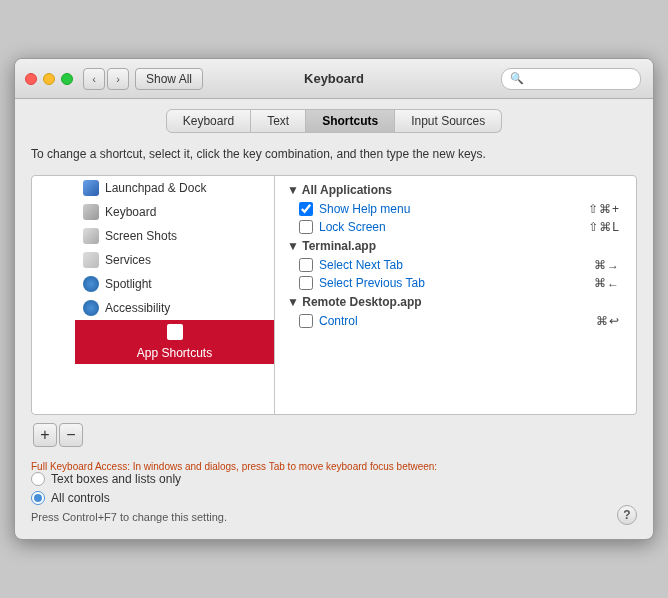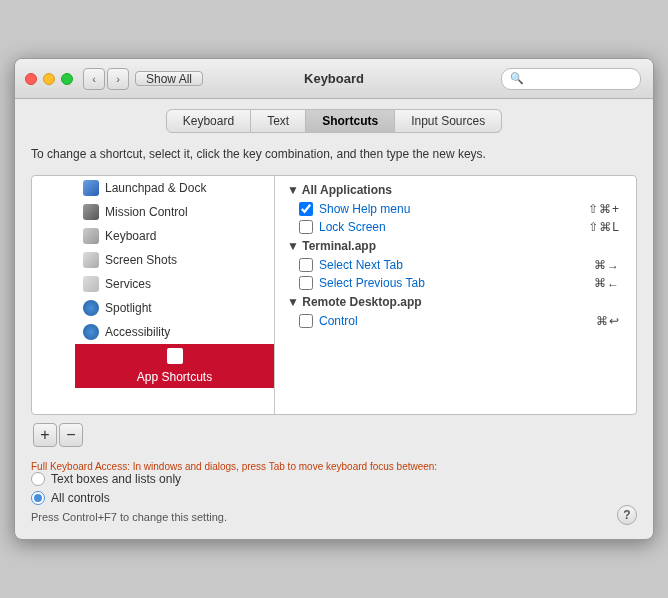--- a/index.html
+++ b/index.html
@@ -64,21 +64,21 @@
     }
     .show-all-btn {
       background: linear-gradient(to bottom, #f5f5f5, #dcdcdc);
       border: 1px solid #aaa;
       border-radius: 4px;
       padding: 2px 10px;
       margin-left: 6px;
       cursor: pointer;
       font-size: 12px;
       color: #333;
-      height: 15px;
+      height: 22px;
       display: flex;
       align-items: center;
     }
     .title-text {
       position: absolute;
       left: 50%;
       transform: translateX(-50%);
       font-size: 13px;
       font-weight: bold;
       color: #333;
@@ -325,24 +325,20 @@
 
     <div class="description">To change a shortcut, select it, click the key combination, and then type the new keys.</div>
 
     <div class="main-area">
       <div class="sidebar">
         <div class="sidebar-item">
           <div class="sidebar-icon icon-launchpad"></div>
           <span>Launchpad &amp; Dock</span>
         </div>
         <div class="sidebar-item">
-          <div class="sidebar-icon icon-mission"></div>
-          <span>Mission Control</span>
-        </div>
-        <div class="sidebar-item">
           <div class="sidebar-icon icon-keyboard"></div>
           <span>Keyboard</span>
         </div>
         <div class="sidebar-item">
           <div class="sidebar-icon icon-screenshots"></div>
           <span>Screen Shots</span>
         </div>
         <div class="sidebar-item">
           <div class="sidebar-icon icon-services"></div>
           <span>Services</span>

